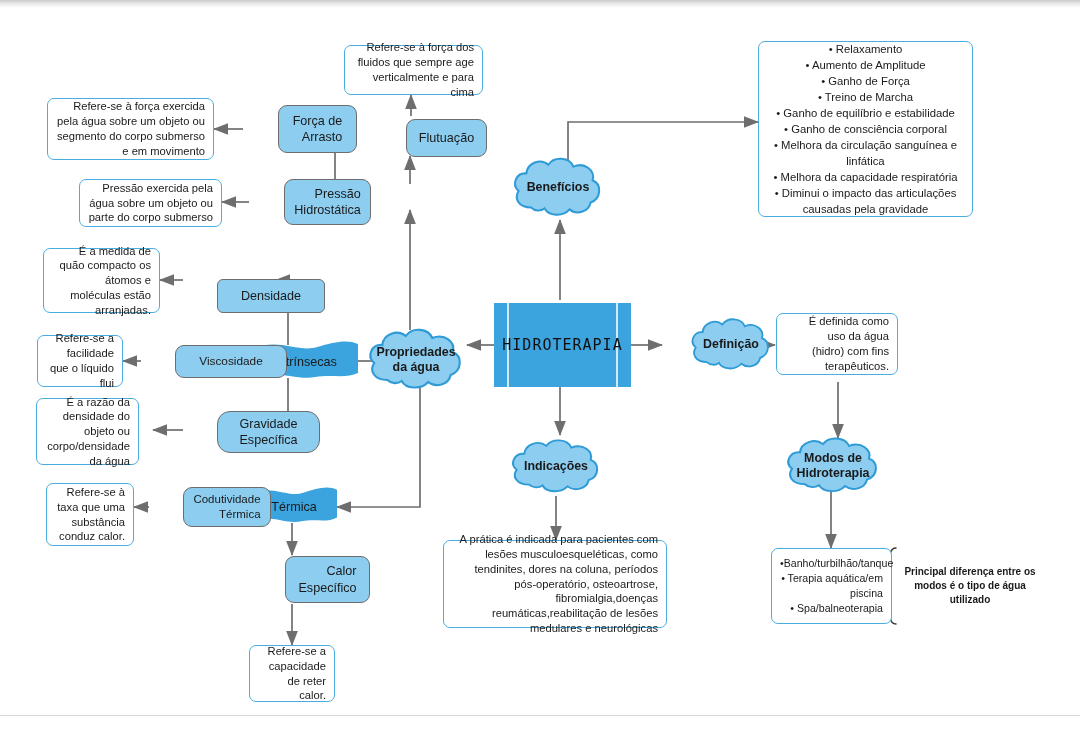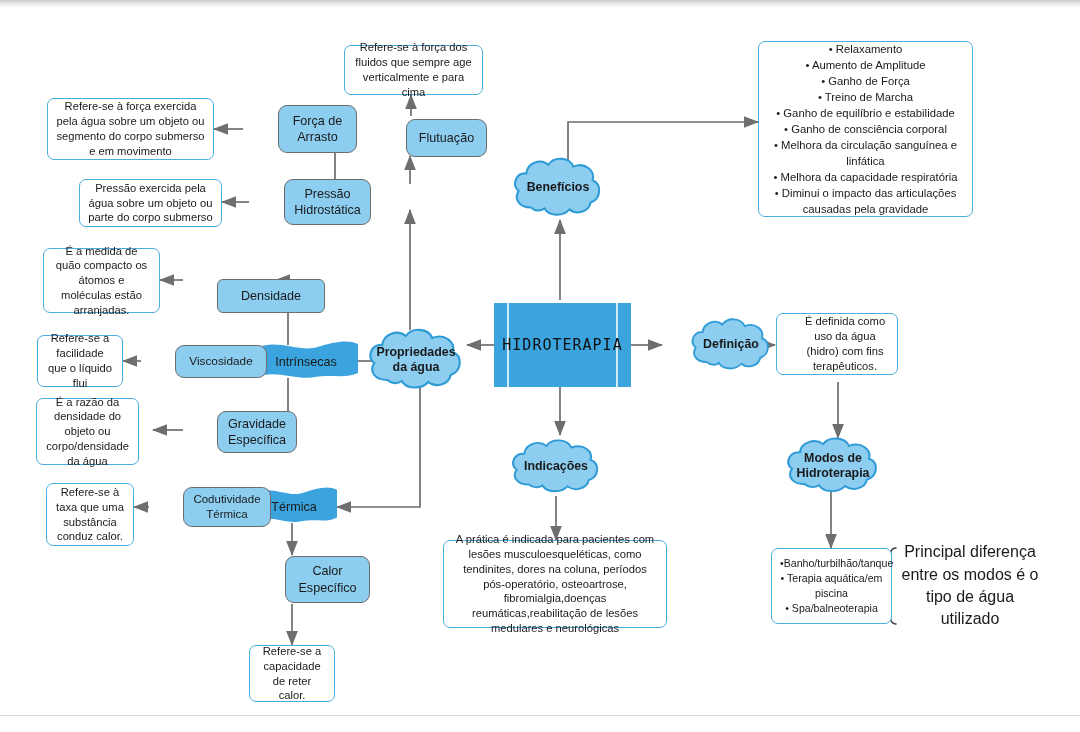--- a/index.html
+++ b/index.html
@@ -19,21 +19,21 @@
     z-index:0;
   }
   .bottom-rule{
     position:absolute;left:0;bottom:16px;width:1080px;height:1px;
     background:#d8d8d8;z-index:0;
   }
 
   svg#edges{position:absolute;left:0;top:0;width:1080px;height:732px;z-index:1;pointer-events:none;}
 
   .node{position:absolute;z-index:2;box-sizing:border-box;display:flex;
-        align-items:center;justify-content:center;text-align:center;}
+        align-items:center;justify-content:center;text-align:right;}
 
   
   .wbox{
     background:#ffffff;border:1.6px solid #4aade0;border-radius:7px;
     color:#1a1a1a;font-size:11.2px;line-height:1.32;padding:6px 8px;
   }
 
   
   .bbox{
     background:#8ccdf0;border:1.7px solid #6d6d6d;border-radius:9px;
@@ -67,22 +67,22 @@
   }
   .ribbon svg{position:absolute;left:0;top:0;width:100%;height:100%;z-index:-1;}
   .ribbon .rb-label{position:relative;z-index:1;}
 
   .benefits{
     text-align:center;font-size:11.3px;line-height:1.42;
     align-items:center;justify-content:center;
   }
   .modes-list{font-size:10.6px;line-height:1.4;}
   .brace-text{
-    position:absolute;z-index:2;font-size:16px;line-height:1.4;color:#1a1a1a;
-    text-align:center;display:flex;align-items:center;justify-content:center;
+    position:absolute;z-index:2;font-size:10px;line-height:1.4;color:#1a1a1a;
+    text-align:center;display:flex;align-items:center;justify-content:center;font-weight:bold;
   }
   svg#braces{position:absolute;left:0;top:0;width:1080px;height:732px;z-index:1;pointer-events:none;}
 </style>
 </head>
 <body>
 
 <div id="canvas">
 
   <div class="top-shade"></div>
   <div class="bottom-rule"></div>
@@ -218,23 +218,23 @@
   <div class="node bbox" style="left:243px;top:105px;width:79px;height:48px;white-space:pre-line;">Força de
 Arrasto</div>
 
   <div class="node bbox" style="left:249px;top:179px;width:87px;height:46px;white-space:pre-line;">Pressão
 Hidrostática</div>
 
   <div class="node bbox" style="left:371px;top:119px;width:81px;height:38px;">Flutuação</div>
 
   <div class="node bbox" style="left:182px;top:279px;width:108px;height:34px;border-radius:6px;">Densidade</div>
 
-  <div class="node bbox" style="left:140px;top:345px;width:92px;height:33px;font-size:11.8px;">Viscosidade</div>
-
-  <div class="node bbox" style="left:182px;top:411px;width:80px;height:42px;white-space:pre-line;">Gravidade
+  <div class="node bbox" style="left:140px;top:345px;width:112px;height:33px;font-size:11.8px;">Viscosidade</div>
+
+  <div class="node bbox" style="left:182px;top:411px;width:103px;height:42px;white-space:pre-line;border-radius:13px;">Gravidade
 Específica</div>
 
   <div class="node bbox" style="left:148px;top:487px;width:88px;height:40px;white-space:pre-line;font-size:11.5px;">Codutividade
 Térmica</div>
 
   <div class="node bbox" style="left:250px;top:556px;width:85px;height:47px;white-space:pre-line;">Calor
 Específico</div>
 
   <div class="node wbox" style="left:344px;top:45px;width:139px;height:50px;">Refere-se à força dos fluidos que sempre age verticalmente e para cima</div>
 

